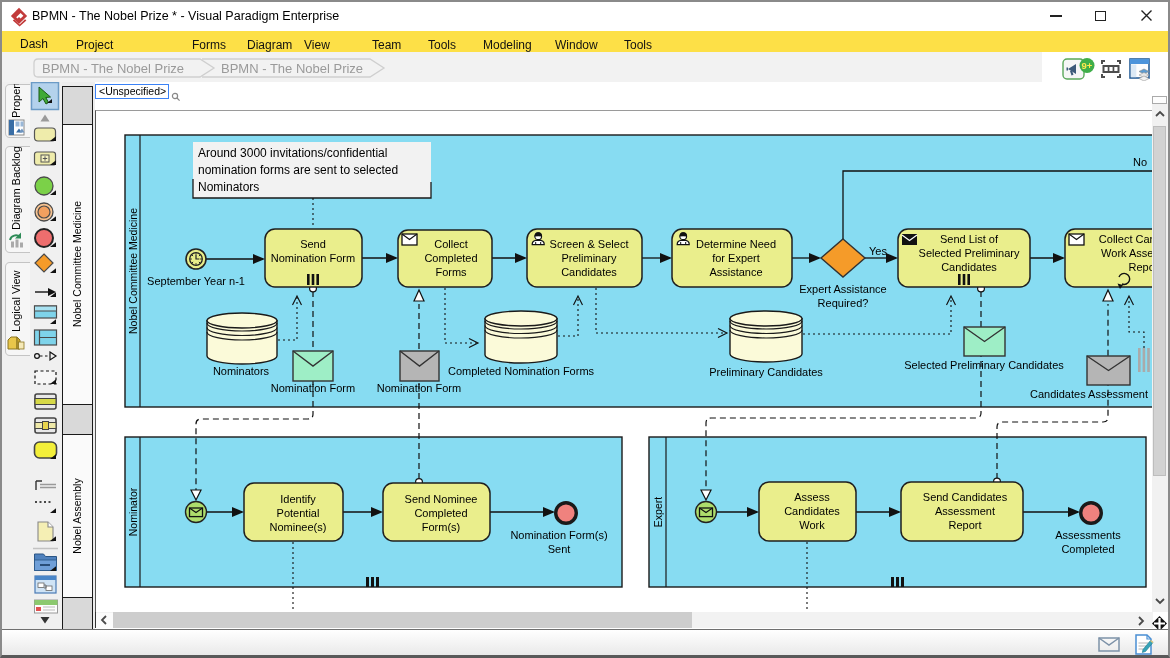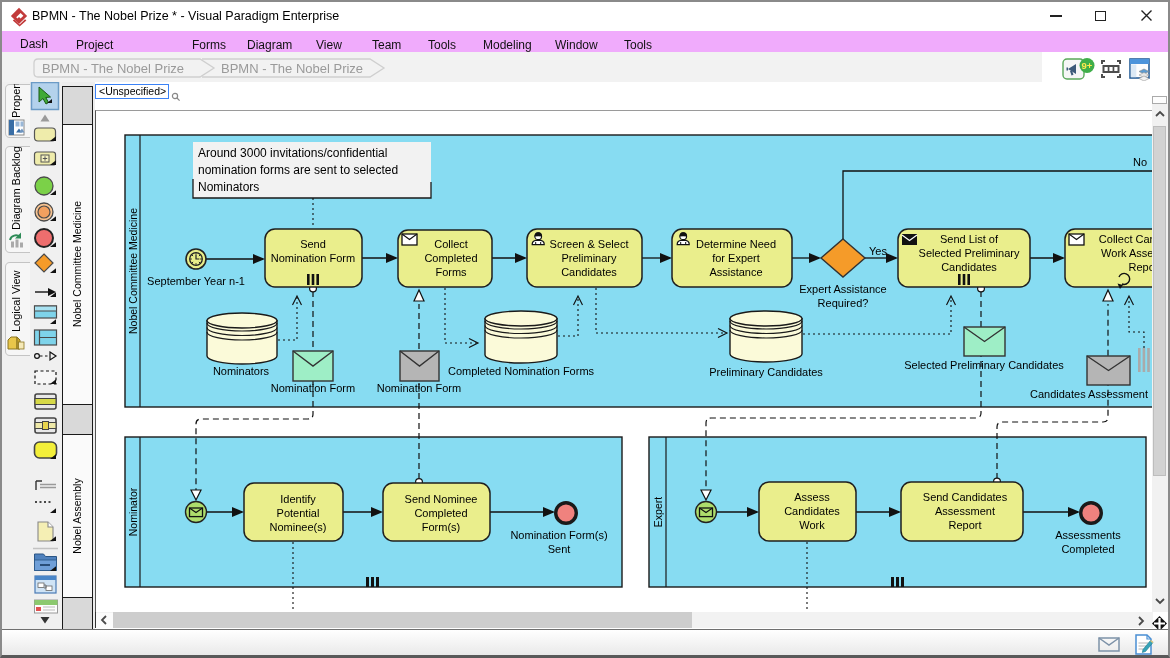--- a/index.html
+++ b/index.html
@@ -20,27 +20,27 @@
   </svg>
   <div class="abs" style="left:30px;top:7px;font-size:12.5px;color:#000">BPMN - The Nobel Prize * - Visual Paradigm Enterprise</div>
 
   <div class="abs" style="left:1048px;top:13px;width:12px;height:1.6px;background:#222"></div>
   <div class="abs" style="left:1093px;top:8.5px;width:9px;height:8.5px;border:1.5px solid #222"></div>
   <svg class="abs" style="left:1138px;top:7px" width="13" height="13" viewBox="0 0 13 13">
       <path d="M1.5 1.5 L11.5 11.5 M11.5 1.5 L1.5 11.5" stroke="#222" stroke-width="1.4"></path>
     </svg>
 </div>
 
-<div class="abs" style="left:2px;top:31px;width:1166px;height:21px;background:#f0abfc;font-size:12px;color:#111">
+<div class="abs" style="left:2px;top:31px;width:1166px;height:21px;background:#fde047;font-size:12px;color:#111">
   <span class="abs" style="left:18px;top:6px">Dash</span>
   <span class="abs" style="left:74px;top:7px">Project</span>
   <span class="abs" style="left:137px;top:25px">ITSM</span>
   <span class="abs" style="left:190px;top:7px">Forms</span>
   <span class="abs" style="left:245px;top:7px">Diagram</span>
-  <span class="abs" style="left:314px;top:7px">View</span>
+  <span class="abs" style="left:302px;top:7px">View</span>
   <span class="abs" style="left:370px;top:7px">Team</span>
   <span class="abs" style="left:426px;top:7px">Tools</span>
   <span class="abs" style="left:481px;top:7px">Modeling</span>
   <span class="abs" style="left:553px;top:7px">Window</span>
   <span class="abs" style="left:622px;top:7px">Tools</span>
 </div>
 
 <div class="abs" style="left:2px;top:52px;width:1040px;height:30px;background:#f2f2f2">
   <svg class="abs" style="left:0;top:0" width="420" height="26" viewBox="0 0 420 26">
     <path d="M36 7 H198 L212 16 L198 25 H36 Q32 25 32 21 V11 Q32 7 36 7 Z" fill="none" stroke="#cfcfcf" stroke-width="1.3"></path>

